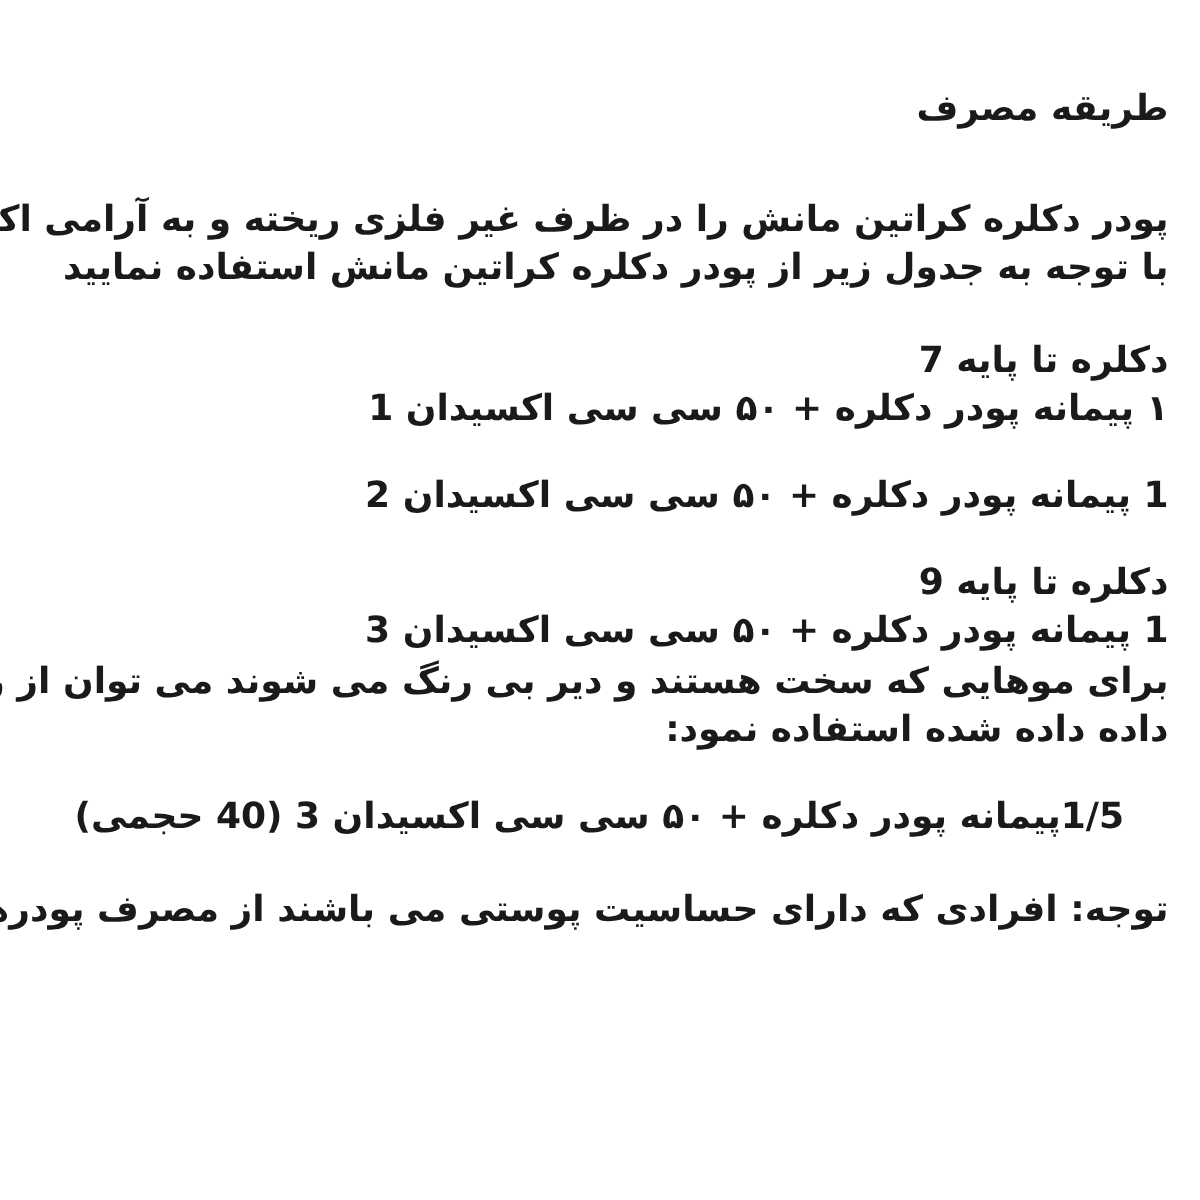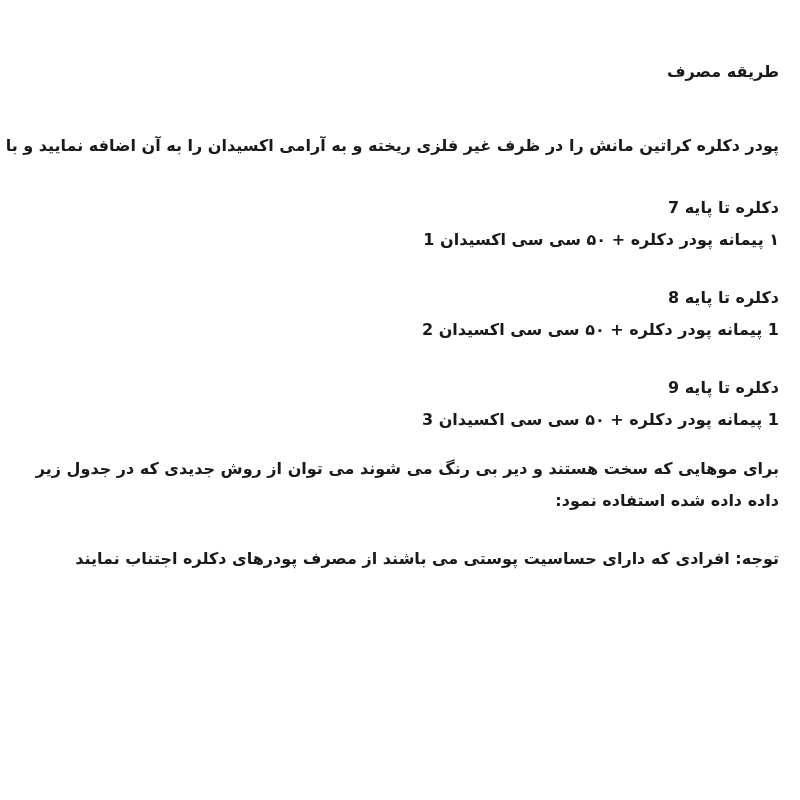--- a/index.html
+++ b/index.html
@@ -12,70 +12,73 @@
     width: 800px;
     height: 800px;
     background: #ffffff;
     overflow: hidden;
     font-family: "DejaVu Sans", sans-serif;
   }
   .doc {
     direction: rtl;
     text-align: right;
     color: #1a1a1a;
-    font-size: 16px;
+    font-size: 24px;
     line-height: 32px;
     font-weight: 700;
     padding: 56px 21px 0 20px;
   }
   .line { white-space: nowrap; }
   .title-block   { margin-bottom: 42px; }
   .intro-block   { margin-bottom: 30px; }
   .dosage-block  { margin-bottom: 26px; }
-  .dosage-last   { margin-bottom: 17px; }
+  .dosage-last   { margin-bottom: 2px; }
   .alt-block     { margin-bottom: 26px; }
   .formula-block {
     text-align: center;
     margin-bottom: 30px;
   }
   .note-block { }
 </style>
 </head>
 <body>
 
 <div class="page">
   <div class="doc">
 
     <div class="title-block">
       <div class="line">طریقه مصرف</div>
     </div>
 
     <div class="intro-block">
       <div class="line">پودر دکلره کراتین مانش را در ظرف غیر فلزی ریخته و به آرامی اکسیدان را به آن اضافه نمایید و با</div>
+      <div class="line">با توجه به جدول زیر از پودر دکلره کراتین مانش استفاده نمایید</div>
     </div>
 
     <div class="dosage-block">
       <div class="line">دکلره تا پایه 7</div>
       <div class="line">۱ پیمانه پودر دکلره + ۵۰ سی سی اکسیدان 1</div>
     </div>
 
     <div class="dosage-block">
-      <div class="line">دکلره تا پایه 8</div>
       <div class="line">1 پیمانه پودر دکلره + ۵۰ سی سی اکسیدان 2</div>
     </div>
 
     <div class="dosage-block dosage-last">
       <div class="line">دکلره تا پایه 9</div>
       <div class="line">1 پیمانه پودر دکلره + ۵۰ سی سی اکسیدان 3</div>
     </div>
 
     <div class="alt-block">
       <div class="line">برای موهایی که سخت هستند و دیر بی رنگ می شوند می توان از روش جدیدی که در جدول زیر</div>
       <div class="line">داده داده شده استفاده نمود:</div>
     </div>
 
+    <div class="formula-block">
+      <div class="line">1/5پیمانه پودر دکلره + ۵۰ سی سی اکسیدان 3 (40 حجمی)</div>
+    </div>
 
     <div class="note-block">
       <div class="line">توجه: افرادی که دارای حساسیت پوستی می باشند از مصرف پودرهای دکلره اجتناب نمایند</div>
     </div>
 
   </div>
 </div>
 
 </body></html>

